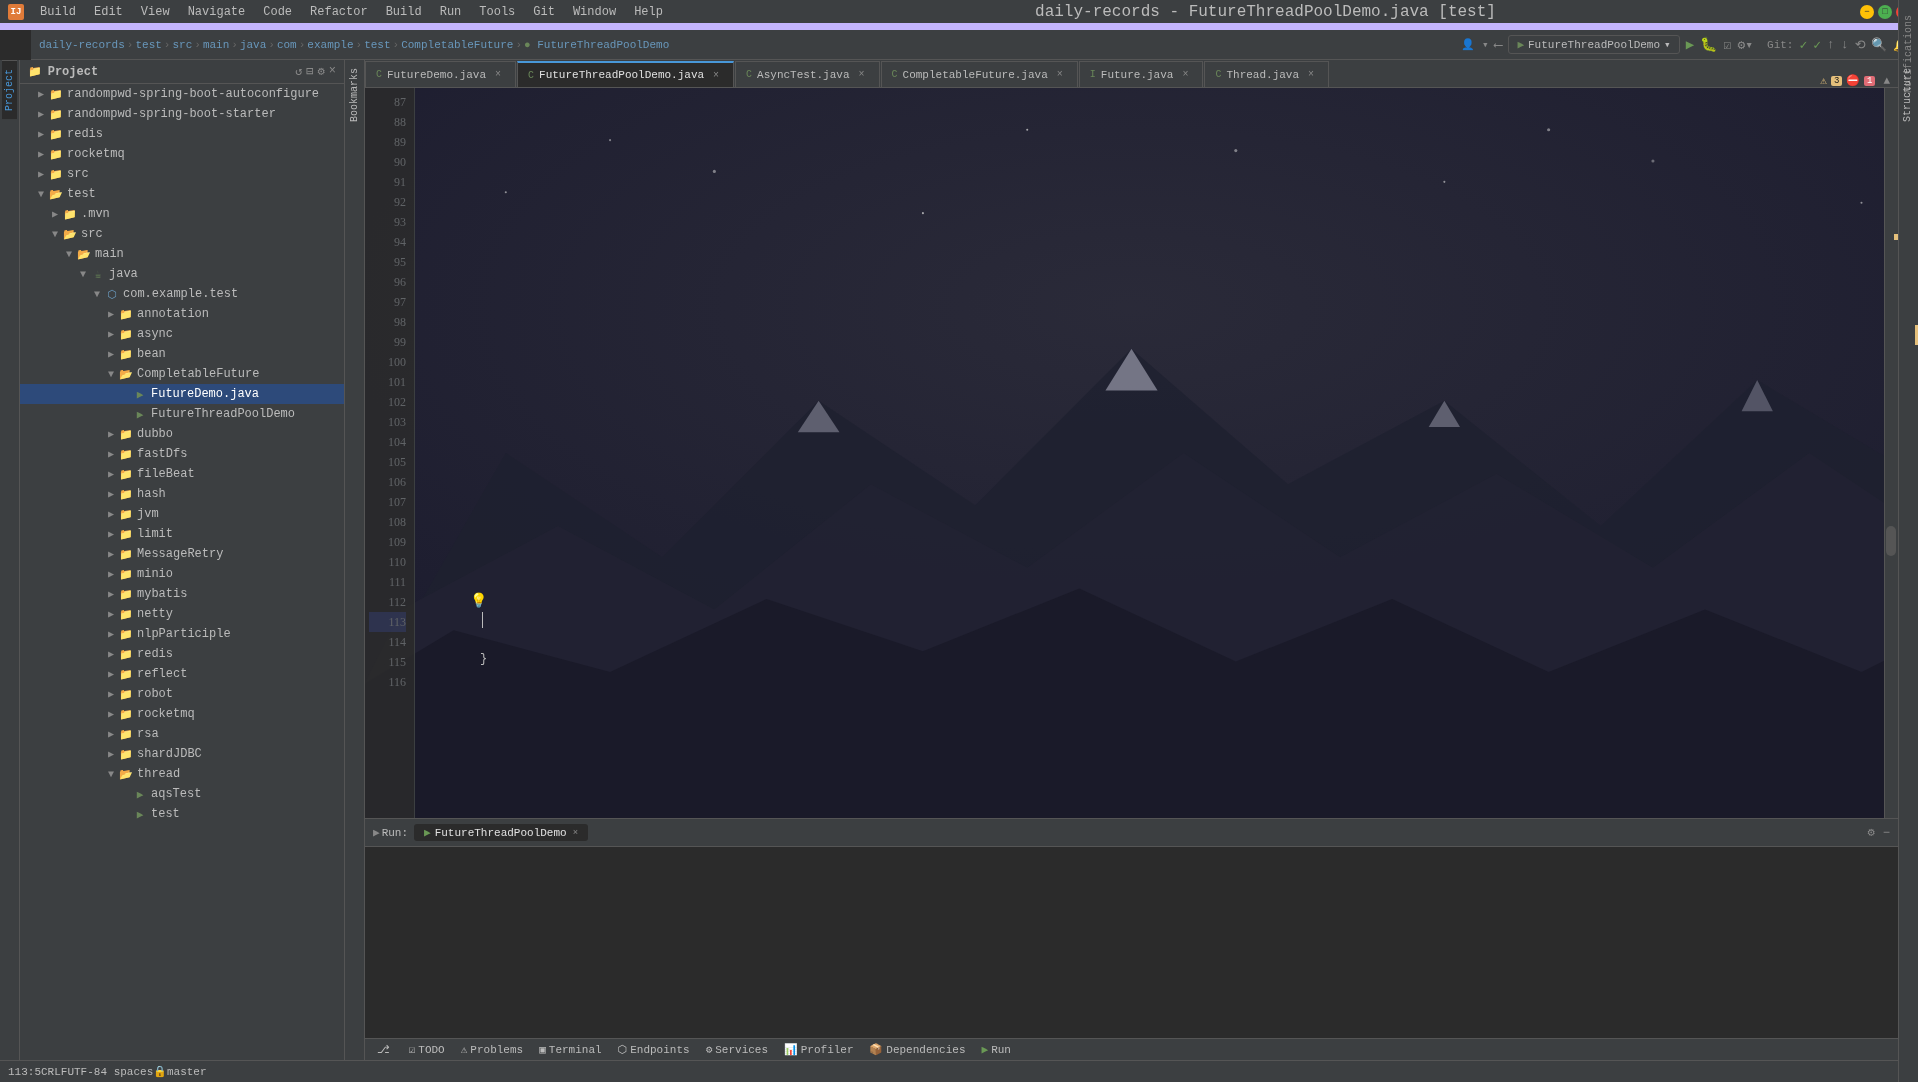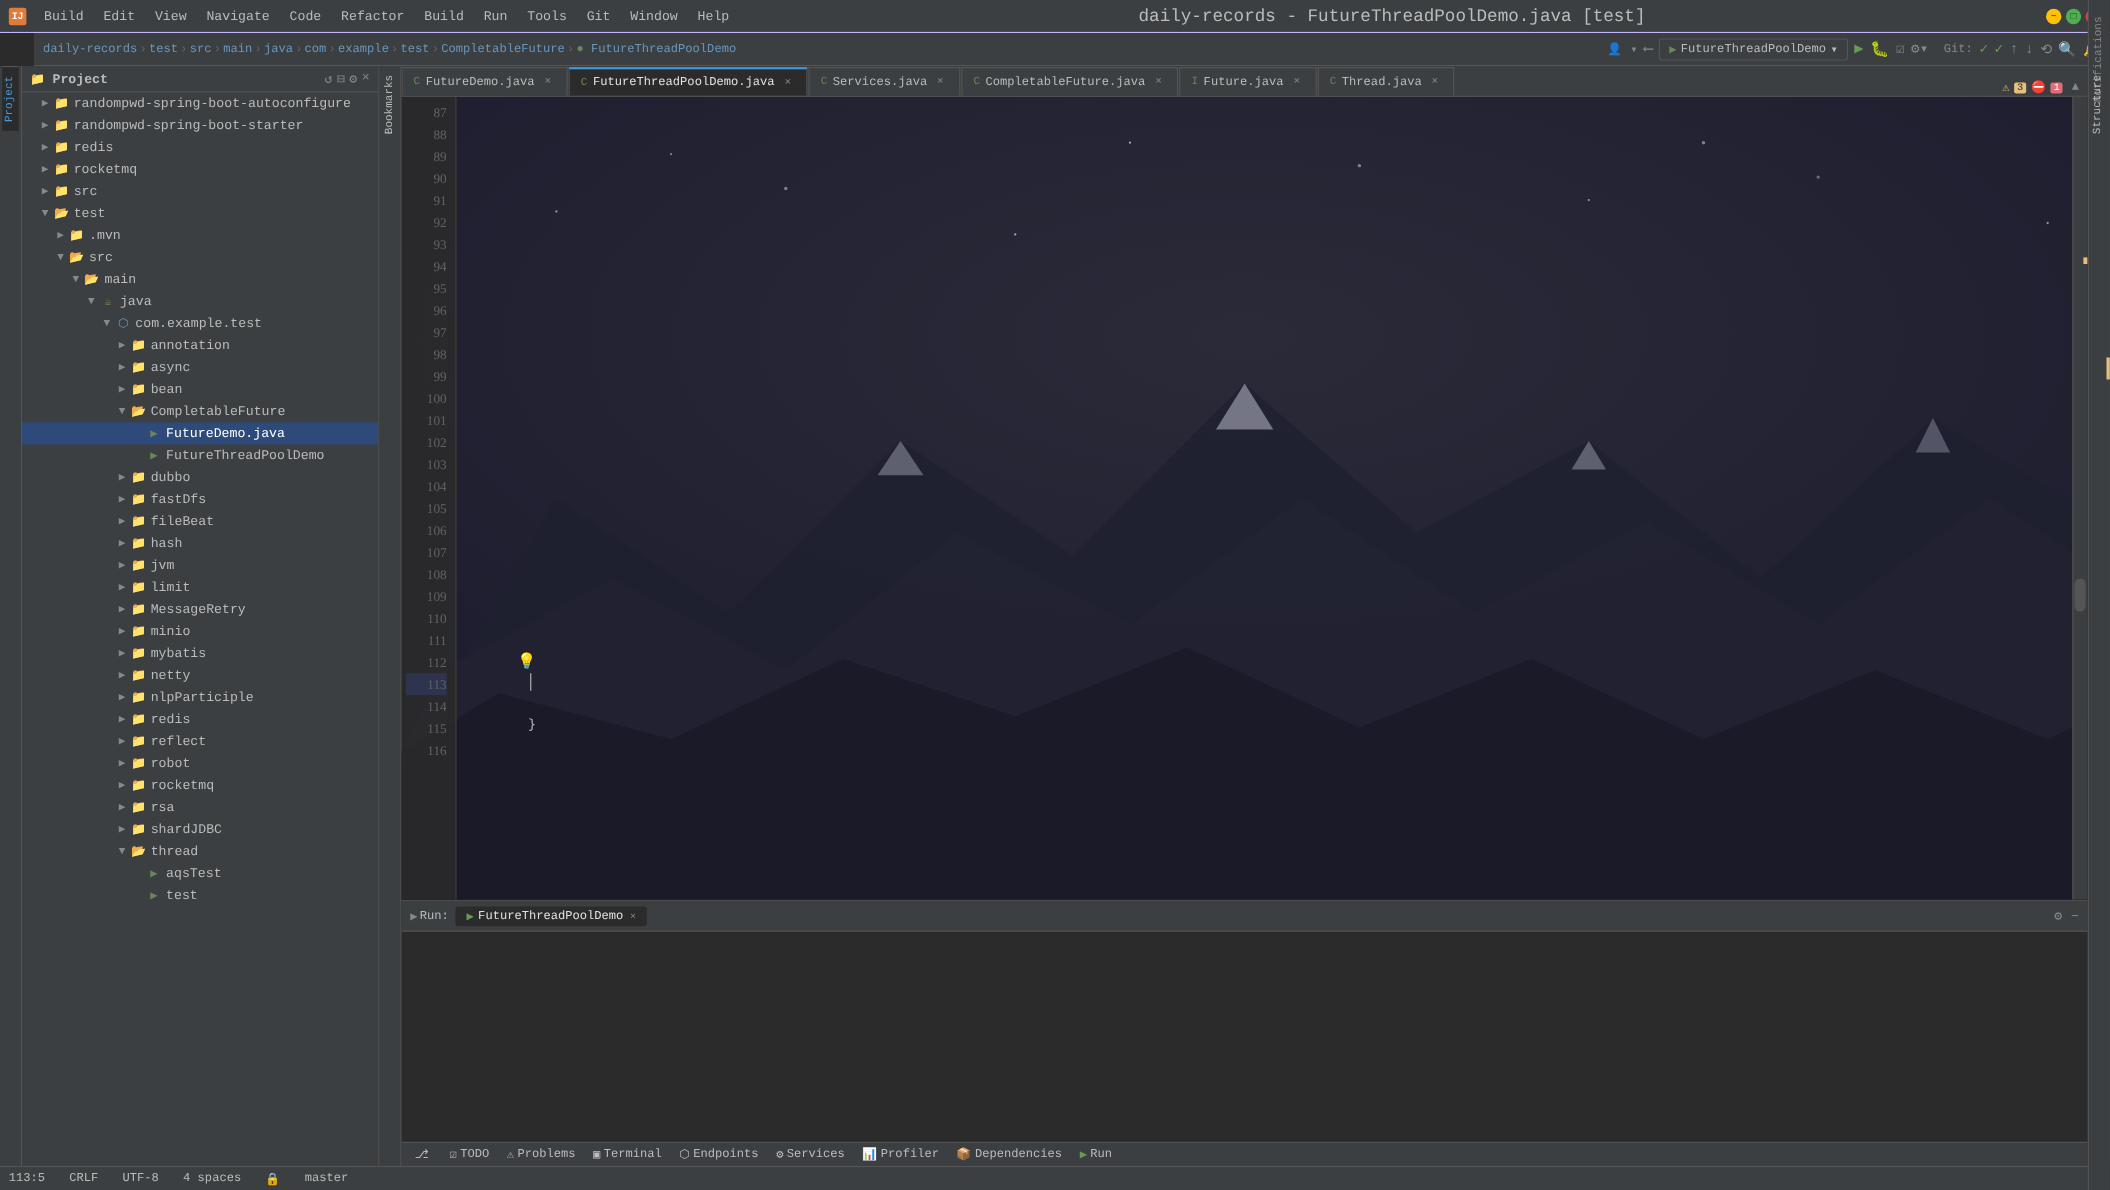--- a/index.html
+++ b/index.html
@@ -17,21 +17,21 @@
 
     
     .title-bar {
       background: #3c3f41;
       height: 30px;
       display: flex;
       align-items: center;
       padding: 0 8px;
       gap: 8px;
       flex-shrink: 0;
-      border-bottom: 1px solid #c4b5fd;
+      border-bottom: 7px solid #c4b5fd;
     }
     .title-bar-icon {
       width: 16px;
       height: 16px;
       background: #e07b39;
       border-radius: 2px;
       display: flex; align-items: center; justify-content: center;
       font-size: 9px; color: white; font-weight: bold;
     }
     .title-bar-menu {
@@ -392,21 +392,21 @@
       flex-shrink: 0;
     }
     .ide-status-msg {
       font-size: 11px;
       color: #6a9955;
       flex: 1;
     }
     .ide-status-right {
       display: flex;
       align-items: center;
-      gap: 22px;
+      gap: 0;
       font-size: 11px;
       color: #bbb;
     }
 
     
     .left-panel-tabs {
       width: 20px;
       background: #3c3f41;
       border-right: 1px solid #555;
       display: flex;
@@ -769,21 +769,21 @@
         <span>FutureDemo.java</span>
         <span class="tab-close">×</span>
       </div>
       <div class="tab active">
         <span class="tab-java-test-icon" style="color:#6a8759;">C</span>
         <span>FutureThreadPoolDemo.java</span>
         <span class="tab-close">×</span>
       </div>
       <div class="tab">
         <span class="tab-java-icon">C</span>
-        <span>Services.java</span>
+        <span>AsyncTest.java</span>
         <span class="tab-close">×</span>
       </div>
       <div class="tab">
         <span class="tab-java-icon">C</span>
         <span>CompletableFuture.java</span>
         <span class="tab-close">×</span>
       </div>
       <div class="tab">
         <span class="tab-java-icon">I</span>
         <span>Future.java</span>

